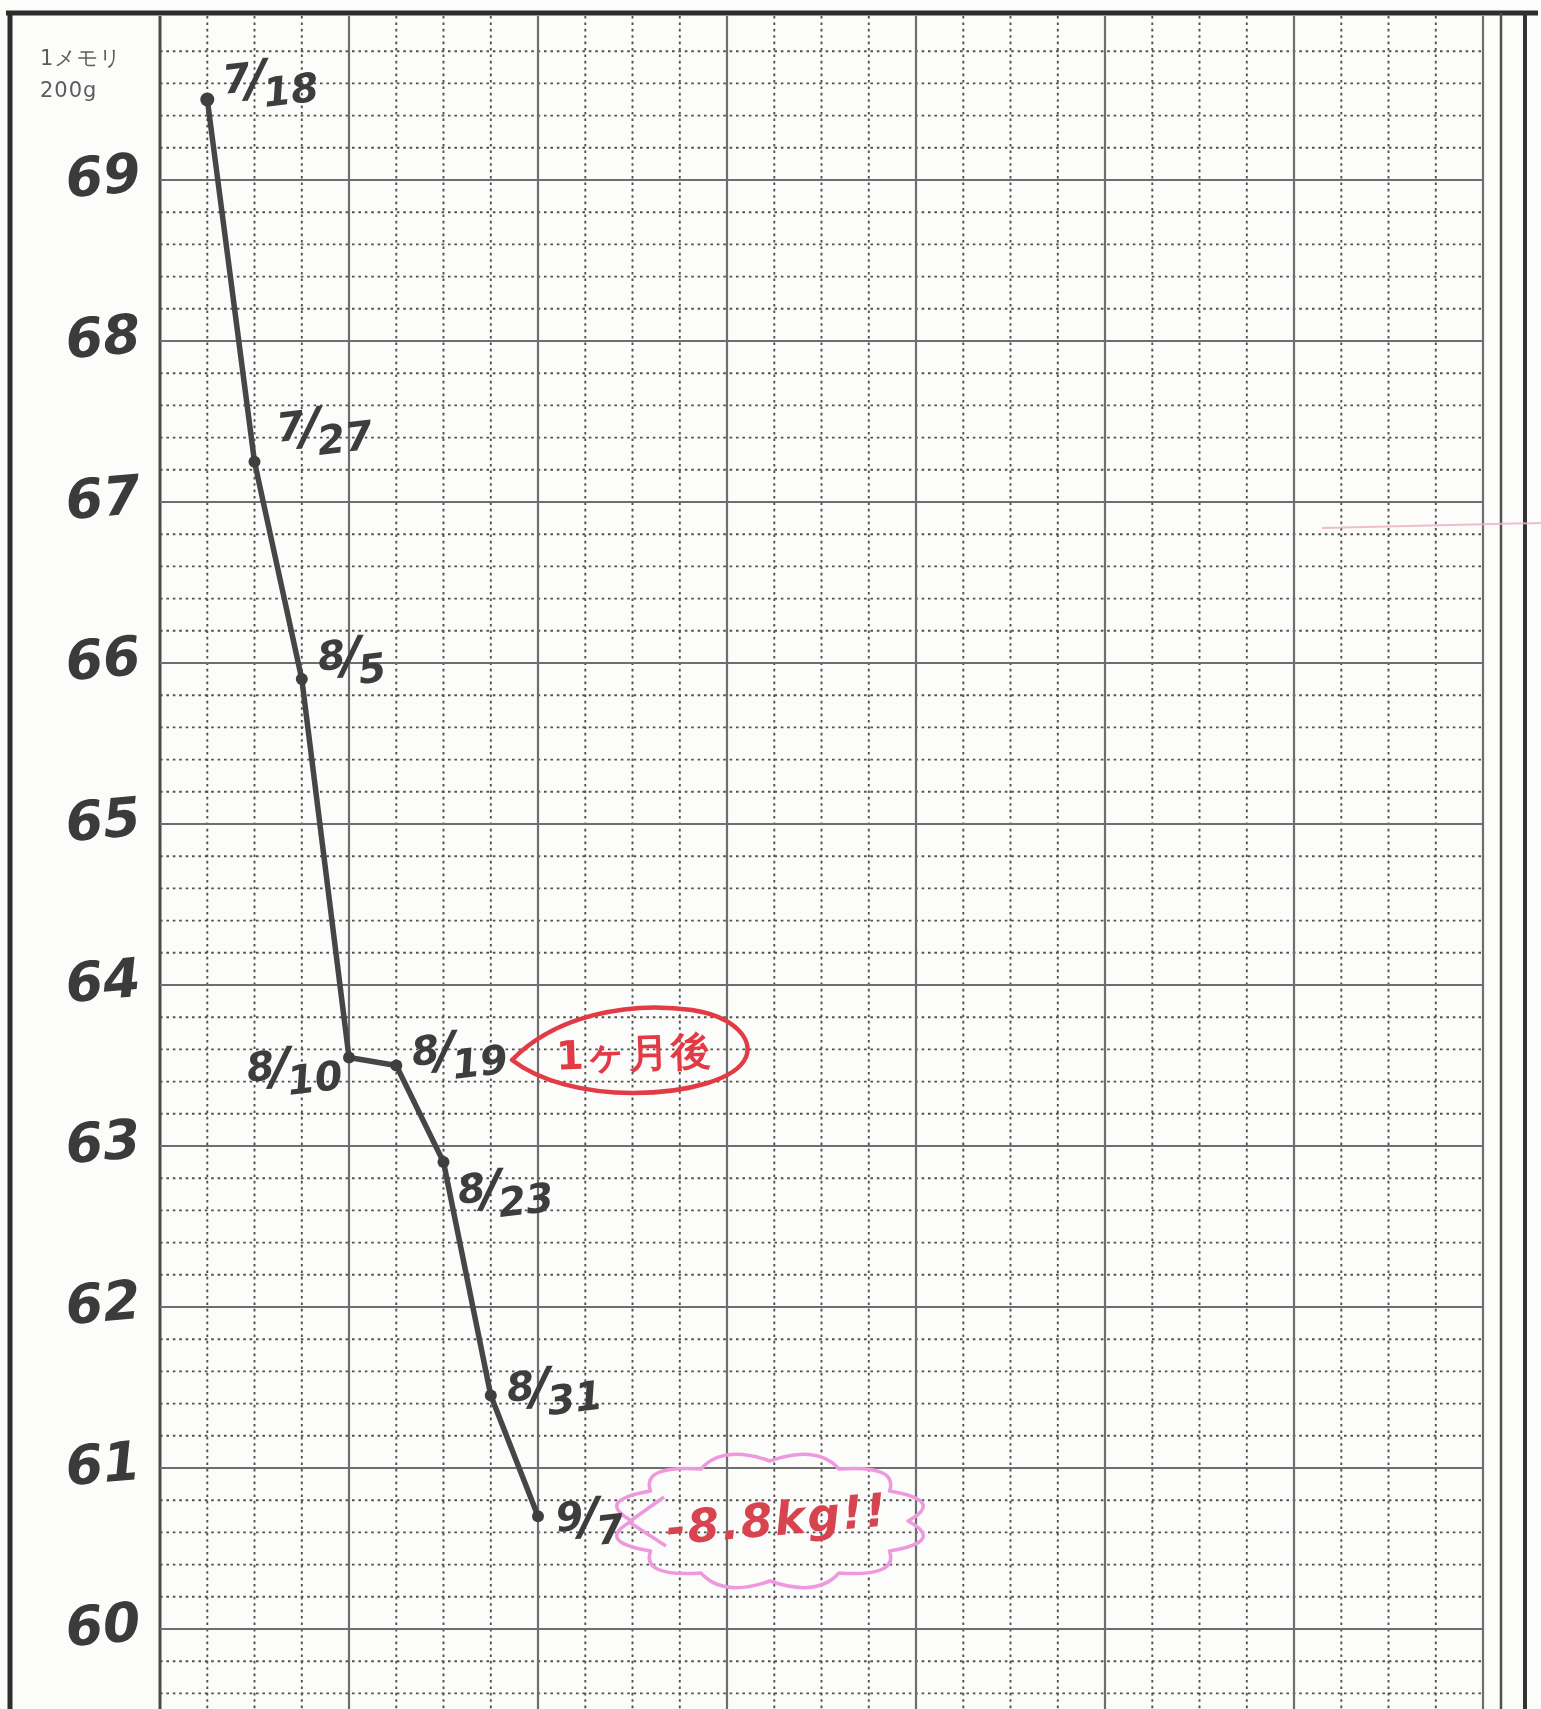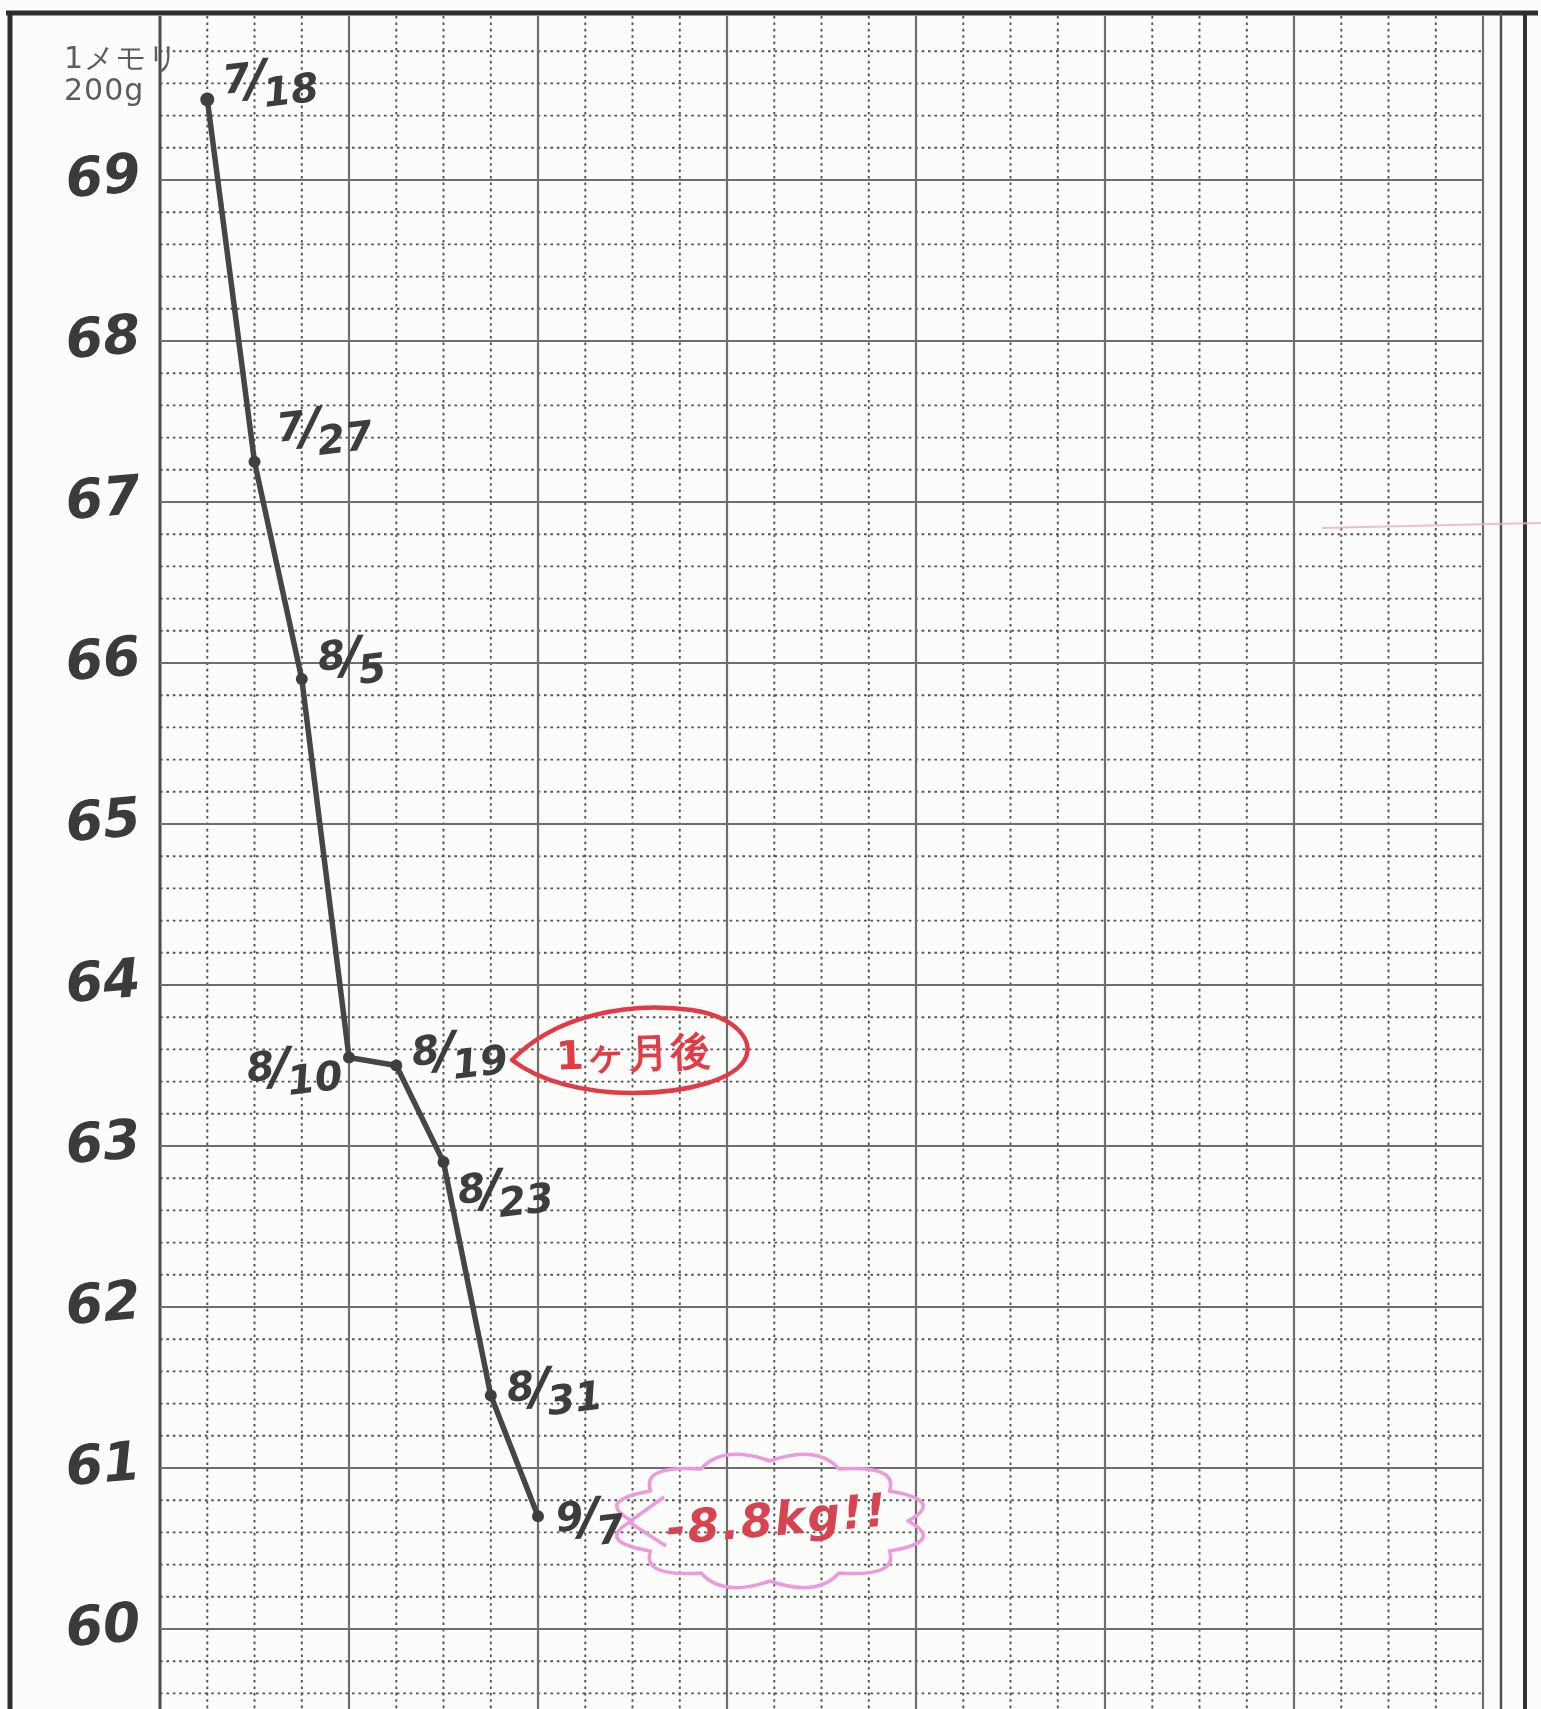--- a/index.html
+++ b/index.html
@@ -4,22 +4,22 @@
 <style>
   html,body{margin:0;padding:0;background:#ffffff;}
   #page{
     position:relative;width:1541px;height:1709px;overflow:hidden;
     background:#fcfcfb;
     font-family:"DejaVu Sans", sans-serif;
   }
   #chart-svg{position:absolute;left:0;top:0;}
   .txt{position:absolute;white-space:nowrap;}
   .memo{
-    left:40px;top:42px;color:#5c5c5c;font-size:30px;line-height:32px;
-    letter-spacing:1px;font-weight:500;margin-left:24px;
+    left:40px;top:42px;color:#5c5c5c;font-size:21px;line-height:32px;
+    letter-spacing:1px;font-weight:500;
   }
   .axis-label{
     width:96px;text-align:center;color:#3b3b3b;
     font-size:54px;font-weight:bold;font-style:italic;
     transform:rotate(-5deg);
   }
   .date-label{
     color:#3d3d3d;font-size:40px;font-weight:bold;font-style:italic;
     transform:rotate(-7deg);transform-origin:left center;
   }

